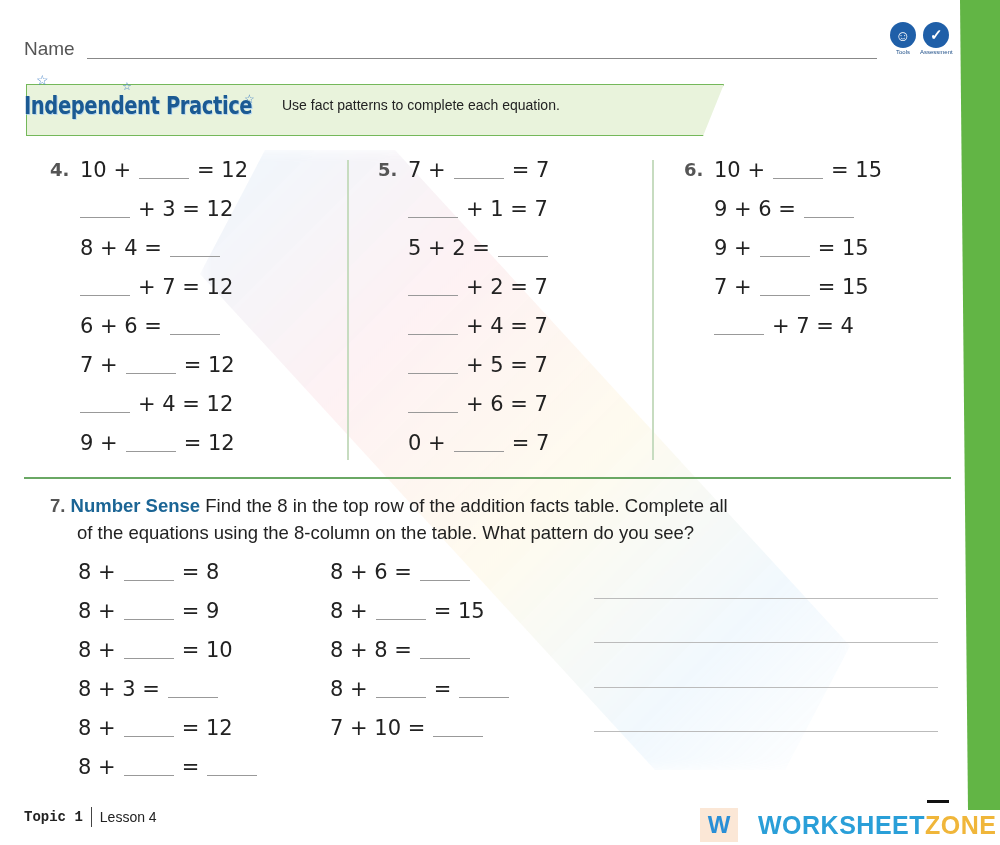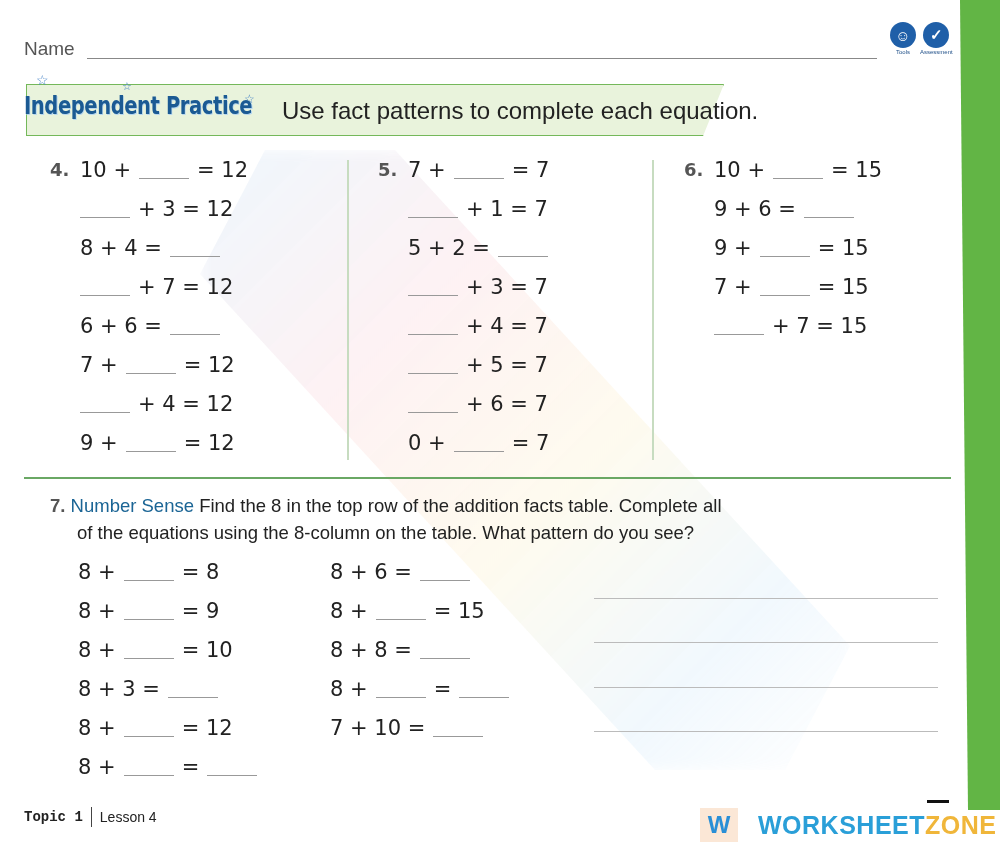--- a/index.html
+++ b/index.html
@@ -32,33 +32,33 @@
     position:absolute; left:26px; top:84px; width:696px; height:50px;
     background:#e9f3dc; border:1.5px solid #74b85a;
     clip-path: polygon(0 0, 100% 0, 97% 100%, 0 100%);
   }
   .banner-title {
     position:absolute; left:24px; top:91px; font-size:25px; font-weight:bold;
     color:#1b5a93; letter-spacing:-0.5px; text-shadow: 1px 1px 0 #b7d7ef;
     font-family:"DejaVu Sans", sans-serif; transform:scaleX(0.78); transform-origin:left;
   }
   .star { position:absolute; color:#4a86c8; font-size:14px; }
-  .banner-text { position:absolute; left:282px; top:97px; font-size:24px; color:#222; }
+  .banner-text { position:absolute; left:282px; top:97px; font-size:14px; color:#222; }
   .col { position:absolute; top:150px; }
   .eq {
     height:39px; font-size:21px; color:#222; display:flex; align-items:center; white-space:nowrap;
     font-family:"DejaVu Sans", sans-serif;
   }
   .qnum { font-weight:bold; color:#555; font-size:18px; width:30px; }
   .blank { display:inline-block; width:50px; border-bottom:1px solid #999; height:18px; margin:0 8px; }
   .vdiv { position:absolute; top:160px; width:2px; height:300px; background:#c7dcc0; }
   .hdiv { position:absolute; left:24px; top:477px; width:927px; height:2px; background:#6aa864; }
   .q7 { position:absolute; left:50px; top:492px; width:800px; font-size:18.5px; line-height:27px; color:#222; }
   .q7 .num { font-weight:bold; color:#555; }
-  .q7 .ns { font-weight:normal; color:#1b6595; }
+  .q7 .ns { font-weight:bold; color:#1b6595; }
   .q7 .indent { padding-left:27px; }
   .answer-line { position:absolute; left:594px; width:344px; border-bottom:1px solid #bbb; }
   .footer { position:absolute; left:24px; top:807px; font-size:14px; display:flex; align-items:center; }
   .footer .topic { font-weight:bold;font-family:Liberation Mono, monospace; }
   .footer .sep { width:1px; height:20px; background:#444; margin:0 8px; }
   .logo { position:absolute; left:700px; top:808px; display:flex; align-items:center; }
   .logo-w {
     width:38px; height:34px; background:#fbe7d6; display:flex; align-items:center; justify-content:center;
     font-weight:bold; font-size:24px; color:#2a8fd6;
   }
@@ -156,21 +156,21 @@
       <span>+ 1 = 7</span>
     </div>
     <div class="eq">
       <span class="qnum"></span>
       <span>5 + 2 =</span>
       <span class="blank"></span>
     </div>
     <div class="eq">
       <span class="qnum"></span>
       <span class="blank" style="margin-left: 0px;"></span>
-      <span>+ 3 = 7</span>
+      <span>+ 2 = 7</span>
     </div>
     <div class="eq">
       <span class="qnum"></span>
       <span class="blank" style="margin-left: 0px;"></span>
       <span>+ 4 = 7</span>
     </div>
     <div class="eq">
       <span class="qnum"></span>
       <span class="blank" style="margin-left: 0px;"></span>
       <span>+ 5 = 7</span>
@@ -209,21 +209,21 @@
     </div>
     <div class="eq">
       <span class="qnum"></span>
       <span>7 +</span>
       <span class="blank"></span>
       <span>= 15</span>
     </div>
     <div class="eq">
       <span class="qnum"></span>
       <span class="blank" style="margin-left: 0px;"></span>
-      <span>+ 7 = 15</span>
+      <span>+ 7 = 4</span>
     </div>
   </div>
 
 <div class="hdiv"></div>
 
 <div class="q7">
   <div>
     <span class="num">7.</span>
     <span class="ns">Number Sense</span>
     <span>Find the 8 in the top row of the addition facts table. Complete all</span>

